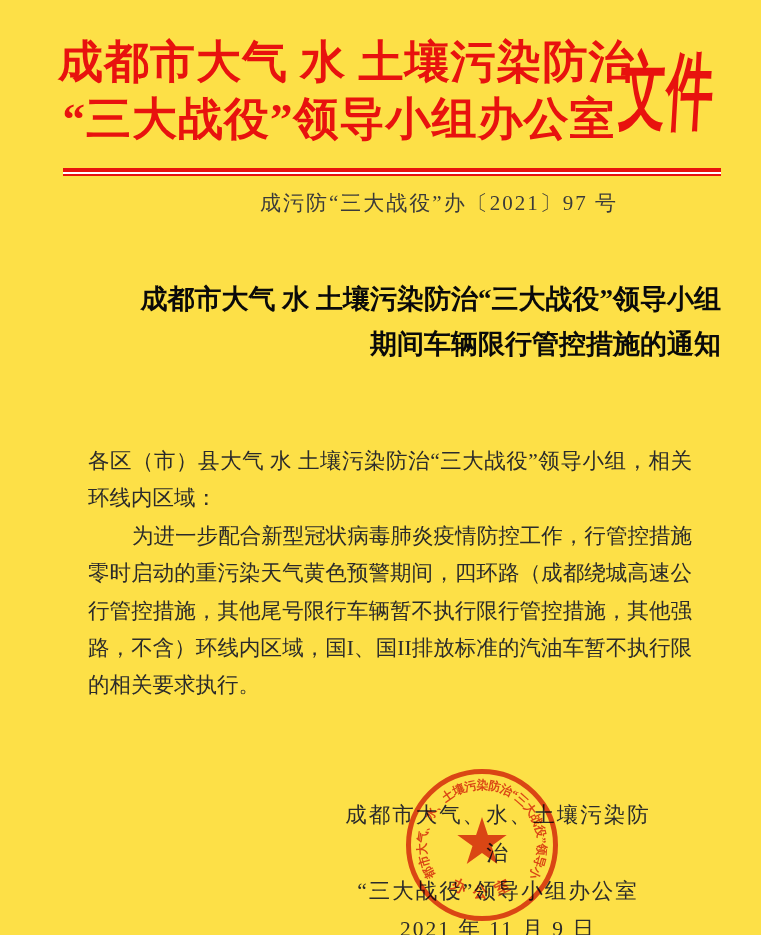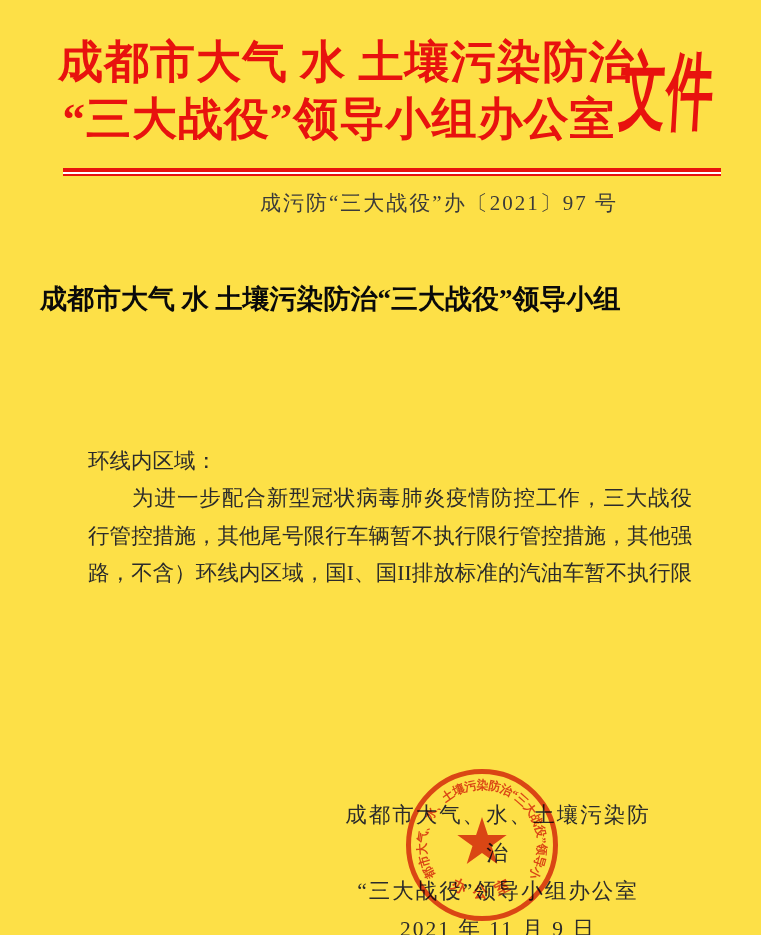--- a/index.html
+++ b/index.html
@@ -41,21 +41,21 @@
     position:absolute;left:260px;top:189px;width:408px;
     text-align:left;
     font-size:21px;
     letter-spacing:2px;
     color:#3a3a3a;
     white-space:nowrap;
   }
   
   .doc-title{
     position:absolute;left:40px;top:277px;width:681px;
-    text-align:left;
+    text-align:right;
     font-weight:bold;
     font-size:27px;
     line-height:45px;
     color:#0a0a0a;
   }
   
   .body-text{
     position:absolute;left:88px;top:443px;width:604px;
     font-size:21.5px;
     line-height:37.4px;
@@ -100,27 +100,31 @@
   <div class="red-rule">
     <div class="thick"></div>
     <div class="gap"></div>
     <div class="thin"></div>
   </div>
 
   <div class="doc-number">成污防“三大战役”办〔2021〕97 号</div>
 
   <div class="doc-title">
     <div>成都市大气 水 土壤污染防治“三大战役”领导小组</div>
+    <div>期间车辆限行管控措施的通知</div>
   </div>
 
   <div class="body-text">
+    <div class="bline jline">各区（市）县大气 水 土壤污染防治“三大战役”领导小组，相关</div>
     <div class="bline">环线内区域：</div>
-    <div class="bline jline indent">为进一步配合新型冠状病毒肺炎疫情防控工作，三大战役</div>
+    <div class="bline jline indent">为进一步配合新型冠状病毒肺炎疫情防控工作，行管控措施</div>
+    <div class="bline jline">零时启动的重污染天气黄色预警期间，四环路（成都绕城高速公</div>
     <div class="bline jline">行管控措施，其他尾号限行车辆暂不执行限行管控措施，其他强</div>
     <div class="bline jline">路，不含）环线内区域，国I、国II排放标准的汽油车暂不执行限</div>
+    <div class="bline">的相关要求执行。</div>
   </div>
 
   <div class="signature">
     <div>成都市大气、水、土壤污染防治</div>
     <div>“三大战役”领导小组办公室</div>
     <div>2021 年 11 月 9 日</div>
   </div>
 
   <div class="seal">
     <svg viewBox="0 0 158 158">

